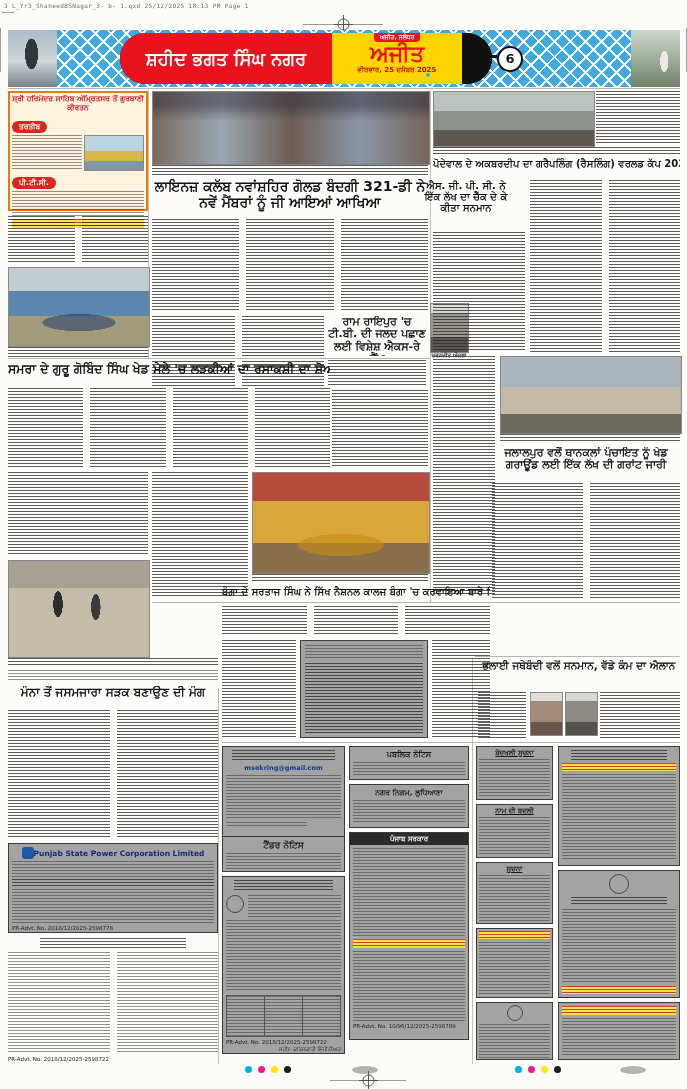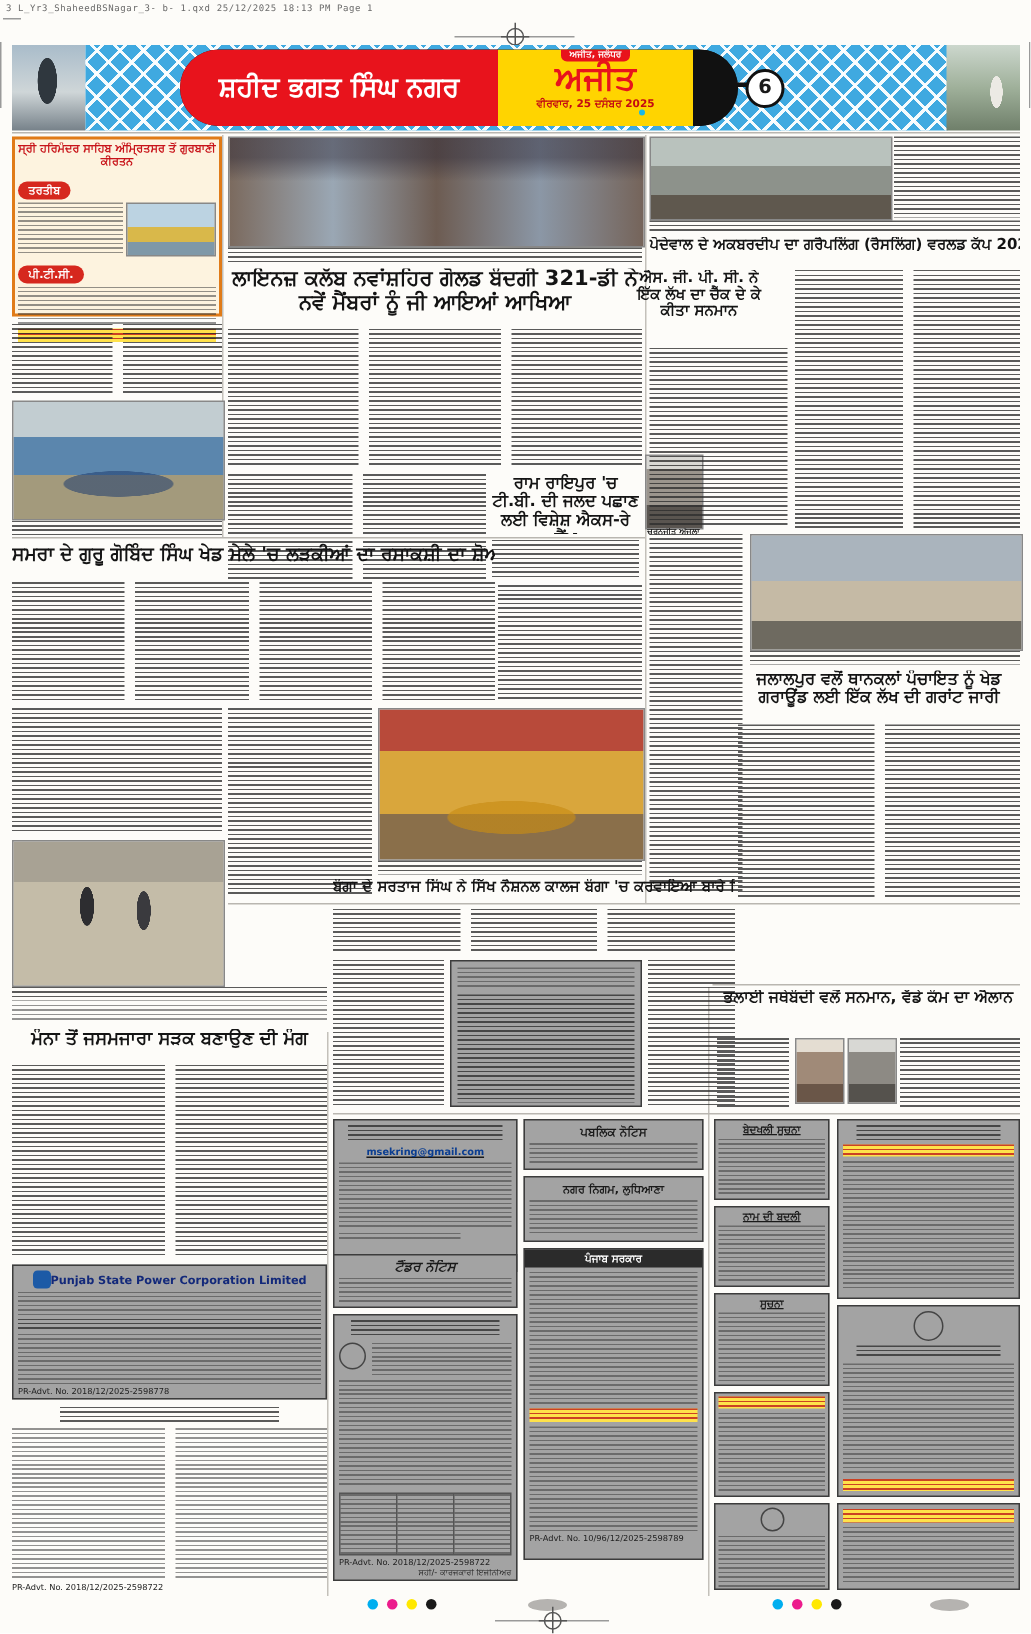--- a/index.html
+++ b/index.html
@@ -199,27 +199,27 @@
     <div class="t2" style="width:100%;height:34px;margin-top:2px;"></div>
     <div class="tiny" style="margin-top:2px;">PR-Advt. No. 2018/12/2025-2598778</div>
   </div>
   <div class="abs t" style="left:40px;top:938px;width:146px;height:10px;"></div>
   <div class="abs cols" style="left:8px;top:952px;width:210px;height:100px;">
     <div class="t2"></div>
       <div class="t2"></div>
   </div>
   <div class="abs tiny" style="left:8px;top:1056px;width:210px;">PR-Advt. No. 2018/12/2025-2598722</div>
 
-  <div class="abs box" style="left:222px;top:746px;width:123px;height:102px;padding:3px;text-decoration:underline;">
+  <div class="abs box" style="left:222px;top:746px;width:123px;height:102px;padding:3px;">
     <div class="t" style="width:90%;height:12px;margin:0 auto;"></div>
     <div style="font-size:6.5px;text-align:center;color:#0a3d91;font-weight:bold;overflow:hidden;white-space:nowrap;margin-top:2px;">msekring@gmail.com</div>
     <div class="t2" style="width:100%;height:44px;margin-top:3px;"></div>
     <div class="t2" style="width:70%;height:6px;margin-top:3px;"></div>
   </div>
-  <div class="abs box" style="left:222px;top:836px;width:123px;height:36px;padding:3px;font-style:italic;">
+  <div class="abs box" style="left:222px;top:836px;width:123px;height:36px;padding:3px;">
     <div style="font-size:9px;font-weight:bold;text-align:center;overflow:hidden;white-space:nowrap;">ਟੈਂਡਰ ਨੋਟਿਸ</div>
     <div class="t2" style="width:100%;height:16px;margin-top:2px;"></div>
   </div>
   <div class="abs box" style="left:222px;top:876px;width:123px;height:178px;padding:3px;">
     <div class="t" style="width:86%;height:12px;margin:0 auto;"></div>
     <div style="display:flex;gap:4px;margin-top:3px;align-items:flex-start;">
       <div style="width:16px;height:16px;border:1.5px solid #444;border-radius:50%;flex:none;"></div>
       <div class="t2" style="flex:1;height:22px;"></div>
     </div>
     <div class="t2" style="width:100%;height:72px;margin-top:3px;"></div>

